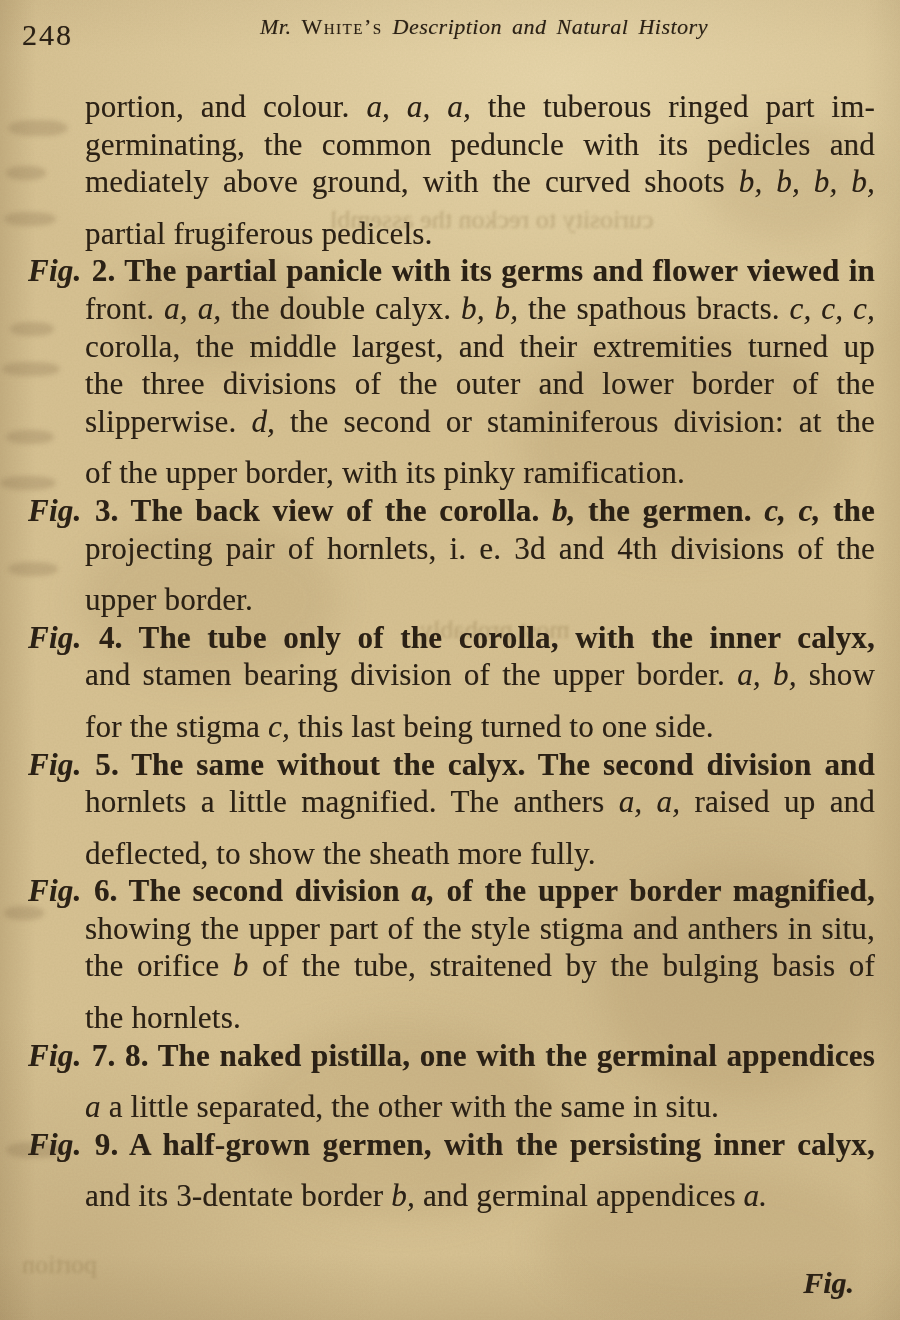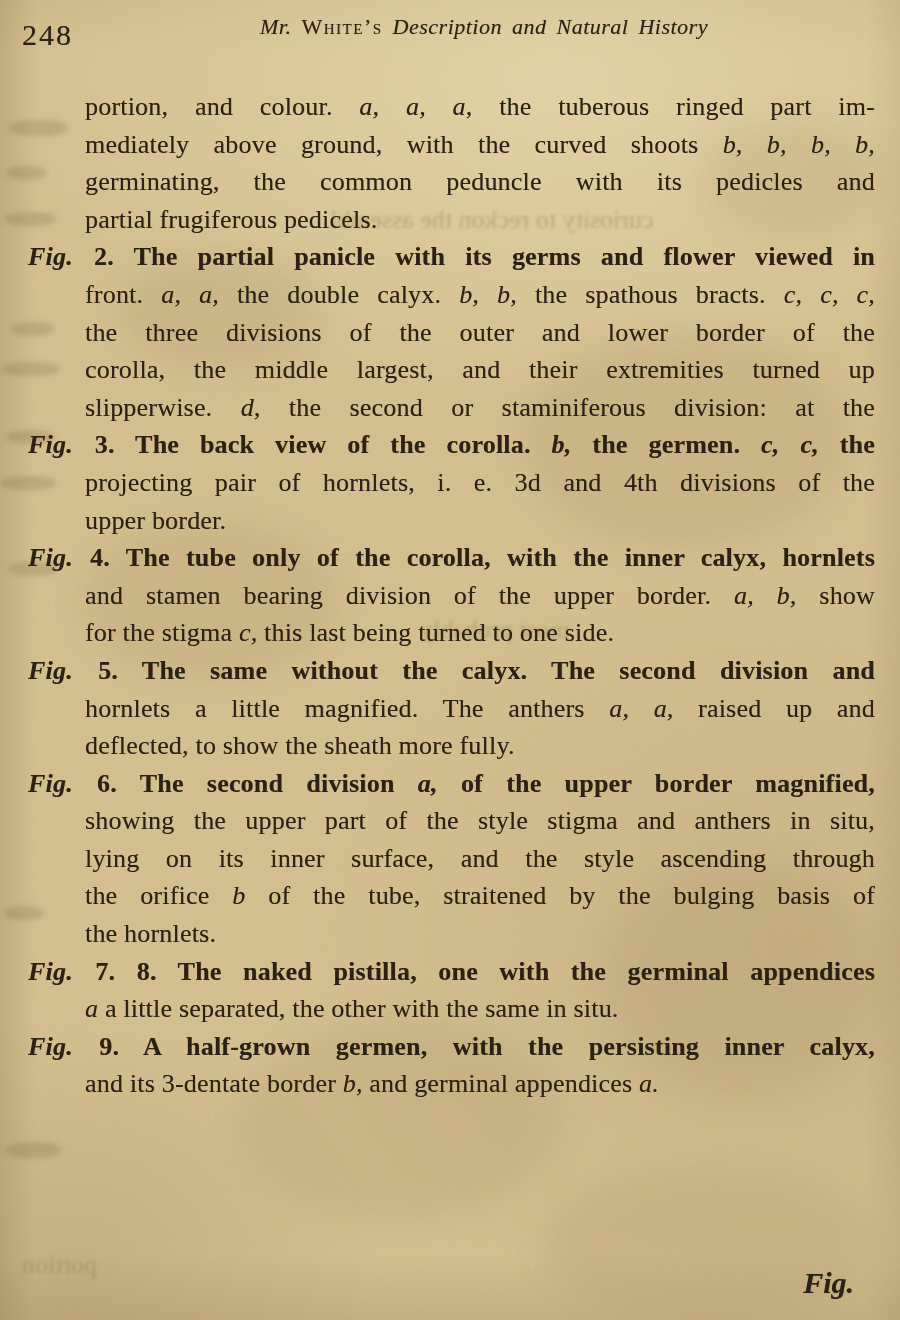--- a/index.html
+++ b/index.html
@@ -39,33 +39,33 @@
     text-shadow:0.3px 0.4px 0.7px rgba(43,33,21,0.4);
   }
   .running-header{
     text-align:center;font-size:22px;font-style:italic;
     letter-spacing:0.5px;word-spacing:4px;
     text-shadow:0.3px 0.4px 0.7px rgba(43,33,21,0.4);
   }
   .hdr-name{font-style:normal;font-variant:small-caps;letter-spacing:1.5px;}
   .body-text{
     position:absolute;top:88px;left:0;width:900px;
-    font-size:26px;line-height:37.6px;
+    font-size:31px;line-height:37.6px;
     letter-spacing:0.2px;
     text-shadow:0.3px 0.4px 0.6px rgba(43,33,21,0.38);
   }
   .paragraph{margin:0;}
   .line{
     margin-left:85px;width:790px;
     max-height:37.6px;overflow:hidden;
     text-align:justify;text-align-last:justify;
     white-space:normal;
   }
   .line.first{margin-left:28px;width:847px;font-weight:bold;}
-  .line.last{text-align-last:left;}
+  .line.last{text-align-last:left;margin-top:14px;}
   .fig-label i{padding-right:1px;}
   .catchword{
     position:absolute;top:1266px;right:46px;
     font-size:30px;font-style:italic;font-weight:600;
     text-shadow:0.3px 0.4px 0.7px rgba(43,33,21,0.4);
   }
 </style>
 </head>
 <body>
 
@@ -105,50 +105,50 @@
     <div class="running-header">
       <span class="hdr-prefix">Mr.</span>
       <span class="hdr-name">White’s</span>
       <span class="hdr-rest">Description and Natural History</span>
     </div>
   </div>
 
   <main class="body-text">
       <div class="paragraph">
         <div class="line">portion, and colour. <i>a, a, a,</i> the tuberous ringed part im-</div>
+        <div class="line">germinating, the common peduncle with its pedicles and</div>
         <div class="line">mediately above ground, with the curved shoots <i>b, b, b, b,</i></div>
-        <div class="line">germinating, the common peduncle with its pedicles and</div>
         <div class="line last">partial frugiferous pedicels.</div>
       </div>
       <div class="paragraph">
         <div class="line first"><span class="fig-label"><i>Fig.</i> 2.</span> The partial panicle with its germs and flower viewed in</div>
         <div class="line">front. <i>a, a,</i> the double calyx. <i>b, b,</i> the spathous bracts. <i>c, c, c,</i></div>
+        <div class="line">corolla, the middle largest, and their extremities turned up</div>
         <div class="line">the three divisions of the outer and lower border of the</div>
-        <div class="line">corolla, the middle largest, and their extremities turned up</div>
         <div class="line">slipperwise. <i>d,</i> the second or staminiferous division: at the</div>
+        <div class="line last">of the upper border, with its pinky ramification.</div>
       </div>
       <div class="paragraph">
         <div class="line first"><span class="fig-label"><i>Fig.</i> 3.</span> The back view of the corolla. <i>b,</i> the germen. <i>c, c,</i> the</div>
         <div class="line">projecting pair of hornlets, i. e. 3d and 4th divisions of the</div>
         <div class="line last">upper border.</div>
       </div>
       <div class="paragraph">
         <div class="line first"><span class="fig-label"><i>Fig.</i> 4.</span> The tube only of the corolla, with the inner calyx, hornlets</div>
         <div class="line">and stamen bearing division of the upper border. <i>a, b,</i> show</div>
         <div class="line last">for the stigma <i>c,</i> this last being turned to one side.</div>
       </div>
       <div class="paragraph">
         <div class="line first"><span class="fig-label"><i>Fig.</i> 5.</span> The same without the calyx. The second division and</div>
         <div class="line">hornlets a little magnified. The anthers <i>a, a,</i> raised up and</div>
         <div class="line last">deflected, to show the sheath more fully.</div>
       </div>
       <div class="paragraph">
         <div class="line first"><span class="fig-label"><i>Fig.</i> 6.</span> The second division <i>a,</i> of the upper border magnified,</div>
         <div class="line">showing the upper part of the style stigma and anthers in situ,</div>
-        <div class="line">lying on its inner surface, and the style ascending through</div>
         <div class="line">the orifice <i>b</i> of the tube, straitened by the bulging basis of</div>
         <div class="line last">the hornlets.</div>
       </div>
       <div class="paragraph">
         <div class="line first"><span class="fig-label"><i>Fig.</i> 7. 8.</span> The naked pistilla, one with the germinal appendices</div>
         <div class="line last"><i>a</i> a little separated, the other with the same in situ.</div>
       </div>
       <div class="paragraph">
         <div class="line first"><span class="fig-label"><i>Fig.</i> 9.</span> A half-grown germen, with the persisting inner calyx,</div>
         <div class="line last">and its 3-dentate border <i>b,</i> and germinal appendices <i>a.</i></div>

